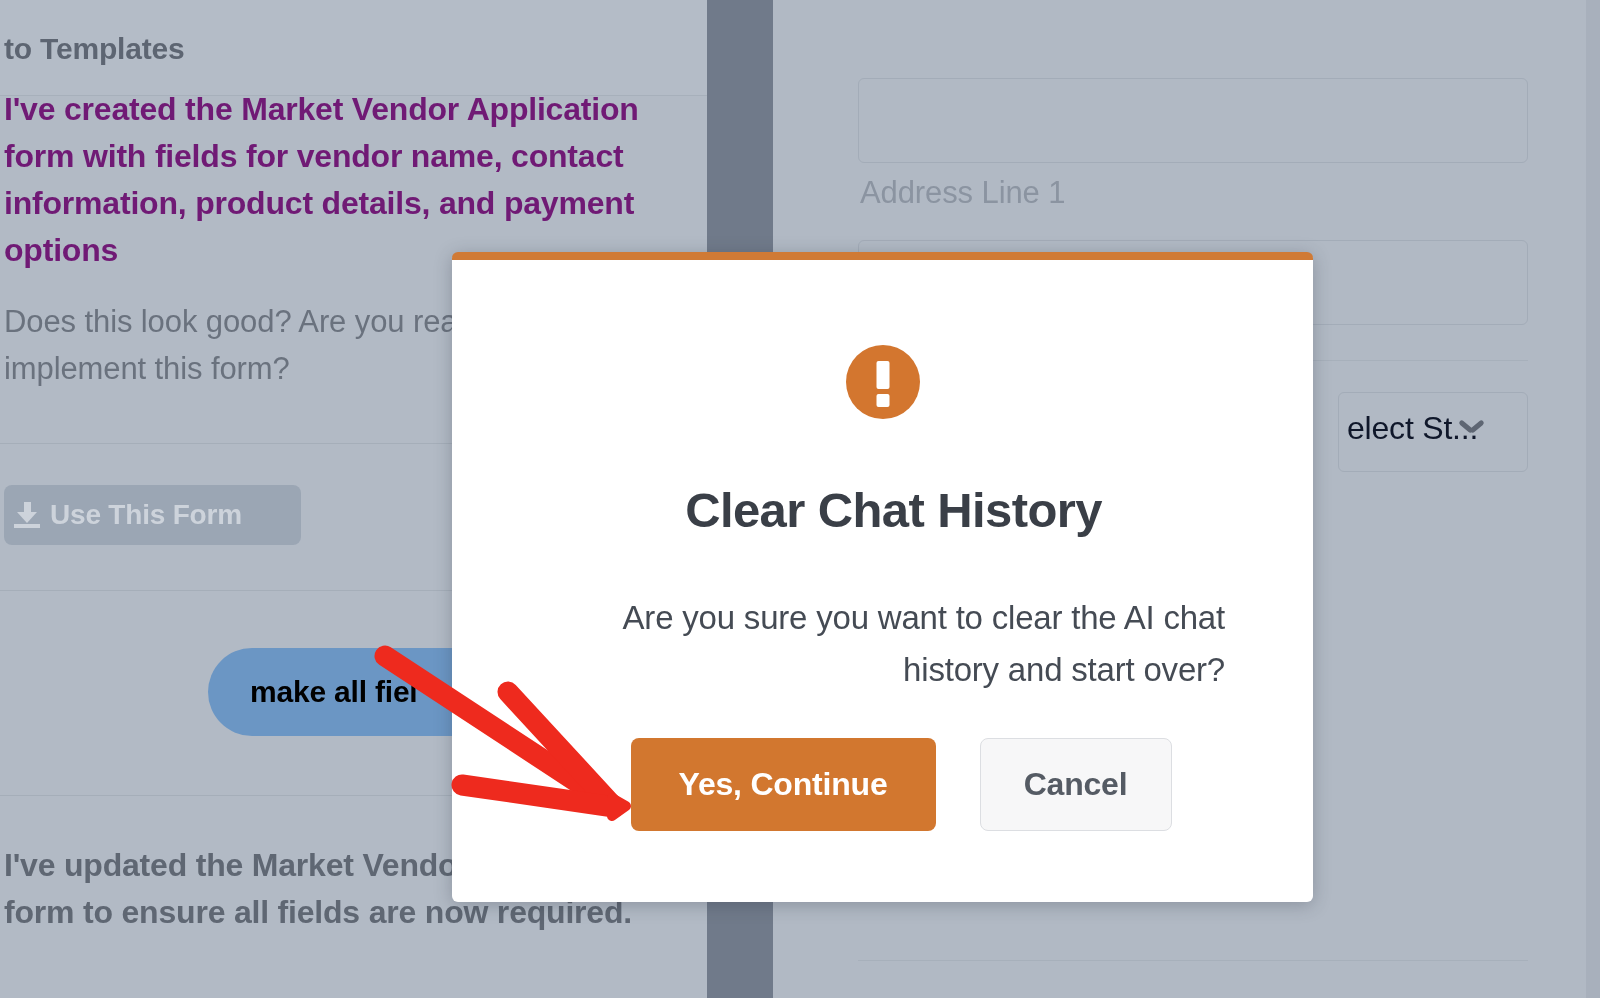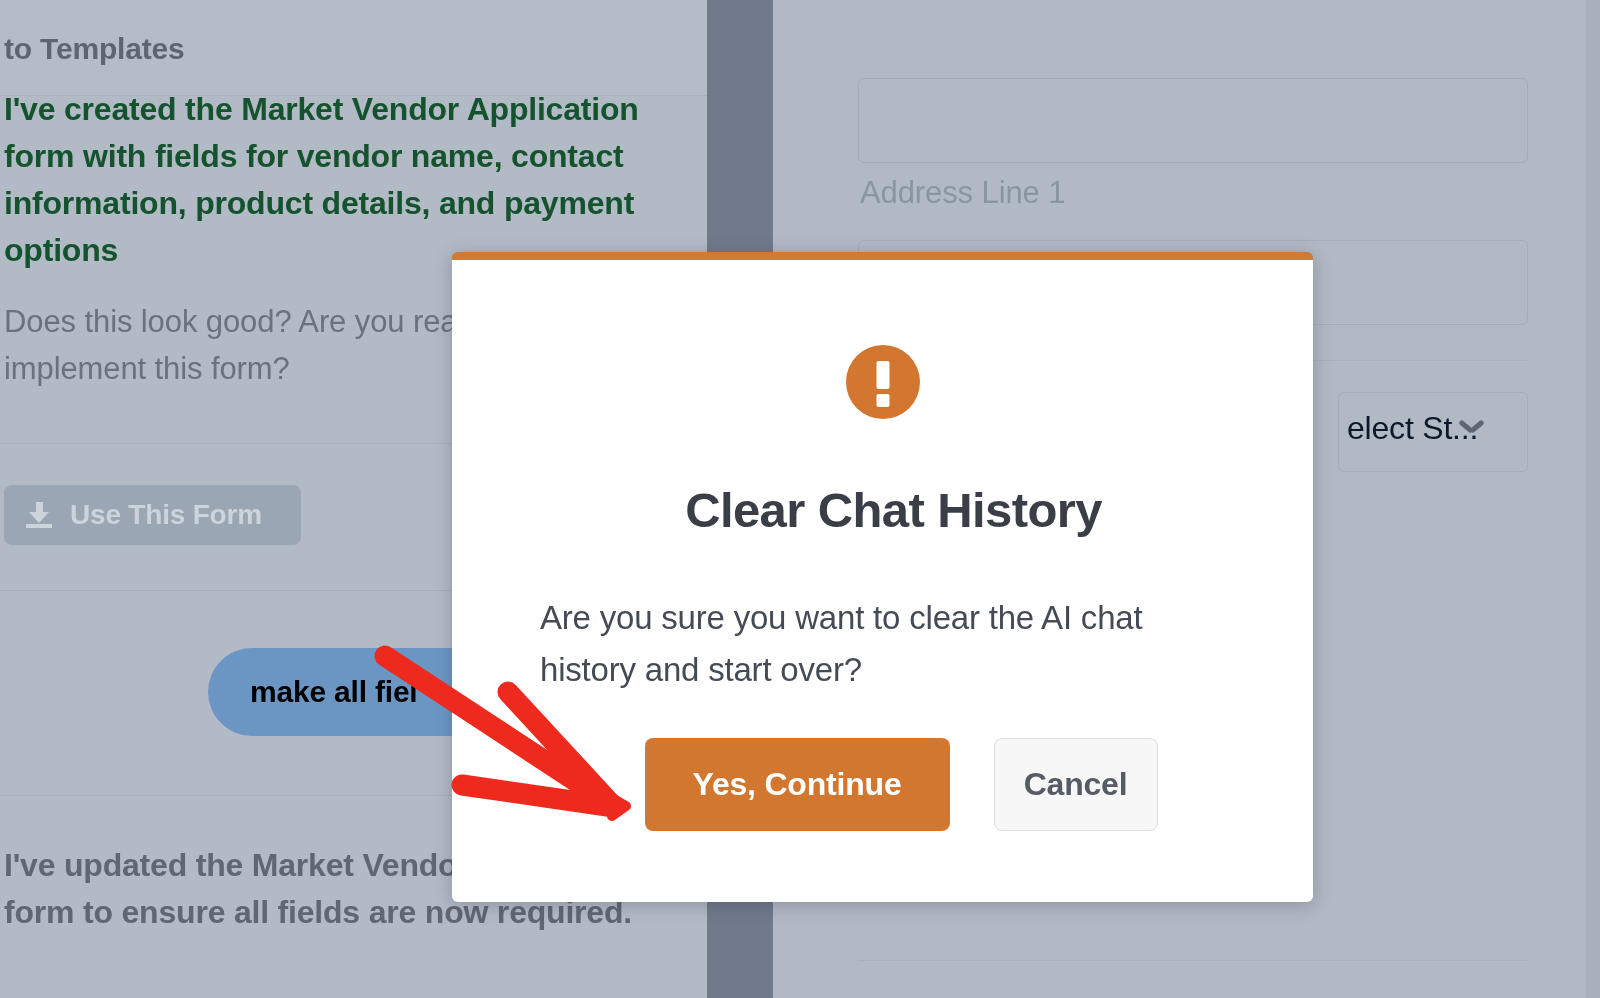--- a/index.html
+++ b/index.html
@@ -71,21 +71,21 @@
     color: #5d6572;
     letter-spacing: -0.2px;
   }
 
   
   .chat-msg {
     position: absolute;
     font-size: 32px;
     font-weight: bold;
     line-height: 47px;
-    color: #14532d;
+    color: #701a75;
     letter-spacing: -0.2px;
     width: 660px;
   }
   .chat-msg-1 { left: 4px; top: 86px; }
 
   .chat-q {
     position: absolute;
     left: 4px; top: 298px;
     font-size: 31px;
     line-height: 47px;
@@ -115,22 +115,22 @@
 
   
   .use-form-btn {
     position: absolute;
     left: 4px; top: 485px;
     width: 297px; height: 60px;
     background: #9ba6b4;
     border-radius: 8px;
     display: flex;
     align-items: center;
-    padding-left: 22px;
-    gap: 18px;
+    padding-left: 10px;
+    gap: 10px;
   }
   .use-form-btn .label {
     font-size: 28px;
     font-weight: bold;
     color: #cdd3db;
     letter-spacing: -0.2px;
   }
   .dl-icon {
     width: 26px; height: 26px;
     position: relative;
@@ -291,21 +291,21 @@
     font-weight: bold;
     color: #3a3f47;
     letter-spacing: -0.6px;
     padding-left: 22px;
   }
 
   .modal-body {
     position: absolute;
     left: 88px; right: 88px;
     top: 332px;
-    text-align: left;
+    text-align: right;
     font-size: 33px;
     line-height: 52px;
     color: #454b54;
     letter-spacing: -0.2px;
   }
 
   .modal-actions {
     position: absolute;
     left: 0; right: 0;
     top: 478px;
@@ -327,21 +327,21 @@
     align-items: center;
     justify-content: center;
   }
   .btn-primary {
     width: 305px; height: 93px;
     background: #d2772f;
     color: #ffffff;
     border: none;
   }
   .btn-secondary {
-    width: 164px; height: 93px;
+    width: 192px; height: 93px;
     background: #f7f7f8;
     color: #555b64;
     border: 1px solid #dcdee2;
   }
 
   
   .arrow-svg {
     position: absolute;
     left: 360px; top: 600px;
     width: 300px; height: 230px;

